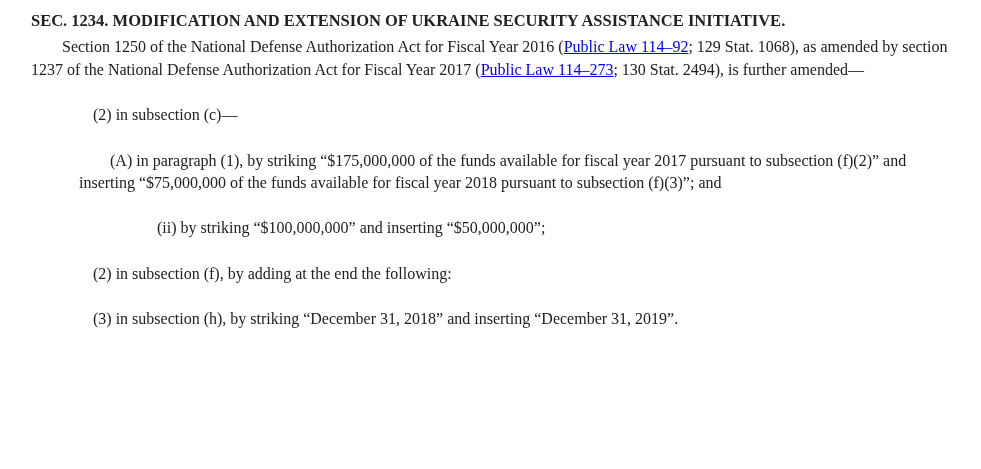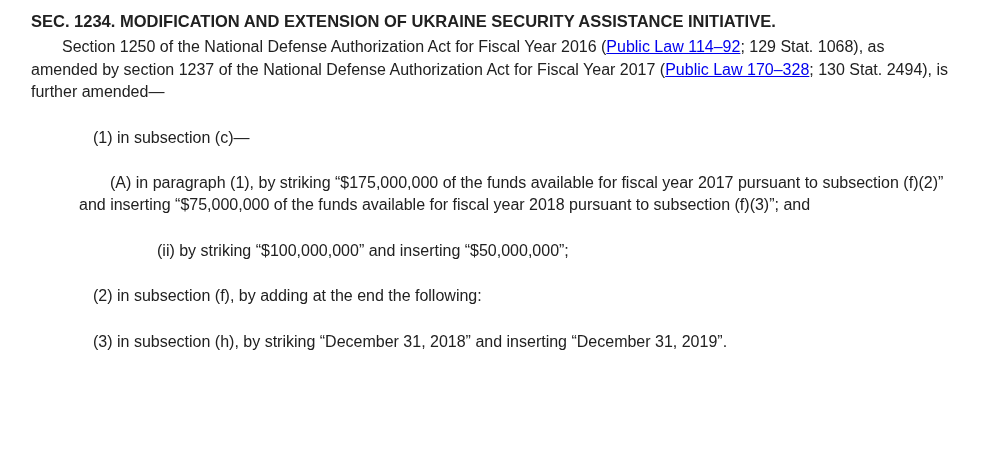--- a/index.html
+++ b/index.html
@@ -6,21 +6,21 @@
     margin: 0;
     padding: 0;
     background: #ffffff;
   }
   .doc {
     box-sizing: border-box;
     width: 981px;
     height: 469px;
     overflow: hidden;
     padding: 10px 30px 20px 31px;
-    font-family: Liberation Sans, sans-serif;
+    font-family: Liberation Serif, serif;
     font-size: 16px;
     line-height: 22.4px;
     color: #212121;
     background: #ffffff;
   }
   h1.sec-heading {
     font-size: 16.5px;
     line-height: 22.4px;
     font-weight: bold;
     margin: 0 0 4px 0;
@@ -46,23 +46,23 @@
   }
   
 </style>
 </head>
 <body>
 
 <div class="doc">
 
   <h1 class="sec-heading">SEC. 1234. MODIFICATION AND EXTENSION OF UKRAINE SECURITY ASSISTANCE INITIATIVE.</h1>
 
-  <p class="intro"><span>Section 1250 of the National Defense Authorization Act for Fiscal Year 2016 (</span><a class="law-link" href="#">Public Law 114–92</a><span>; 129 Stat. 1068), as amended by section 1237 of the National Defense Authorization Act for Fiscal Year 2017 (</span><a class="law-link" href="#">Public Law 170–328</a><span>; 130 Stat. 2494), is further amended—</span></p>
+  <p class="intro"><span>Section 1250 of the National Defense Authorization Act for Fiscal Year 2016 (</span><a class="law-link" href="#">Public Law 114–92</a><span>; 129 Stat. 1068), as amended by section 1237 of the National Defense Authorization Act for Fiscal Year 2017 (</span><a class="law-link" href="#">Public Law 114–273</a><span>; 130 Stat. 2494), is further amended—</span></p>
 
-  <p class="lvl1">(1) in subsection (c)—</p>
+  <p class="lvl1">(2) in subsection (c)—</p>
 
   <p class="lvl2">(A) in paragraph (1), by striking “$175,000,000 of the funds available for fiscal year 2017 pursuant to subsection (f)(2)” and inserting “$75,000,000 of the funds available for fiscal year 2018 pursuant to subsection (f)(3)”; and</p>
 
 
 
   <p class="lvl3">(ii) by striking “$100,000,000” and inserting “$50,000,000”;</p>
 
   <p class="lvl1">(2) in subsection (f), by adding at the end the following:</p>
 
 

